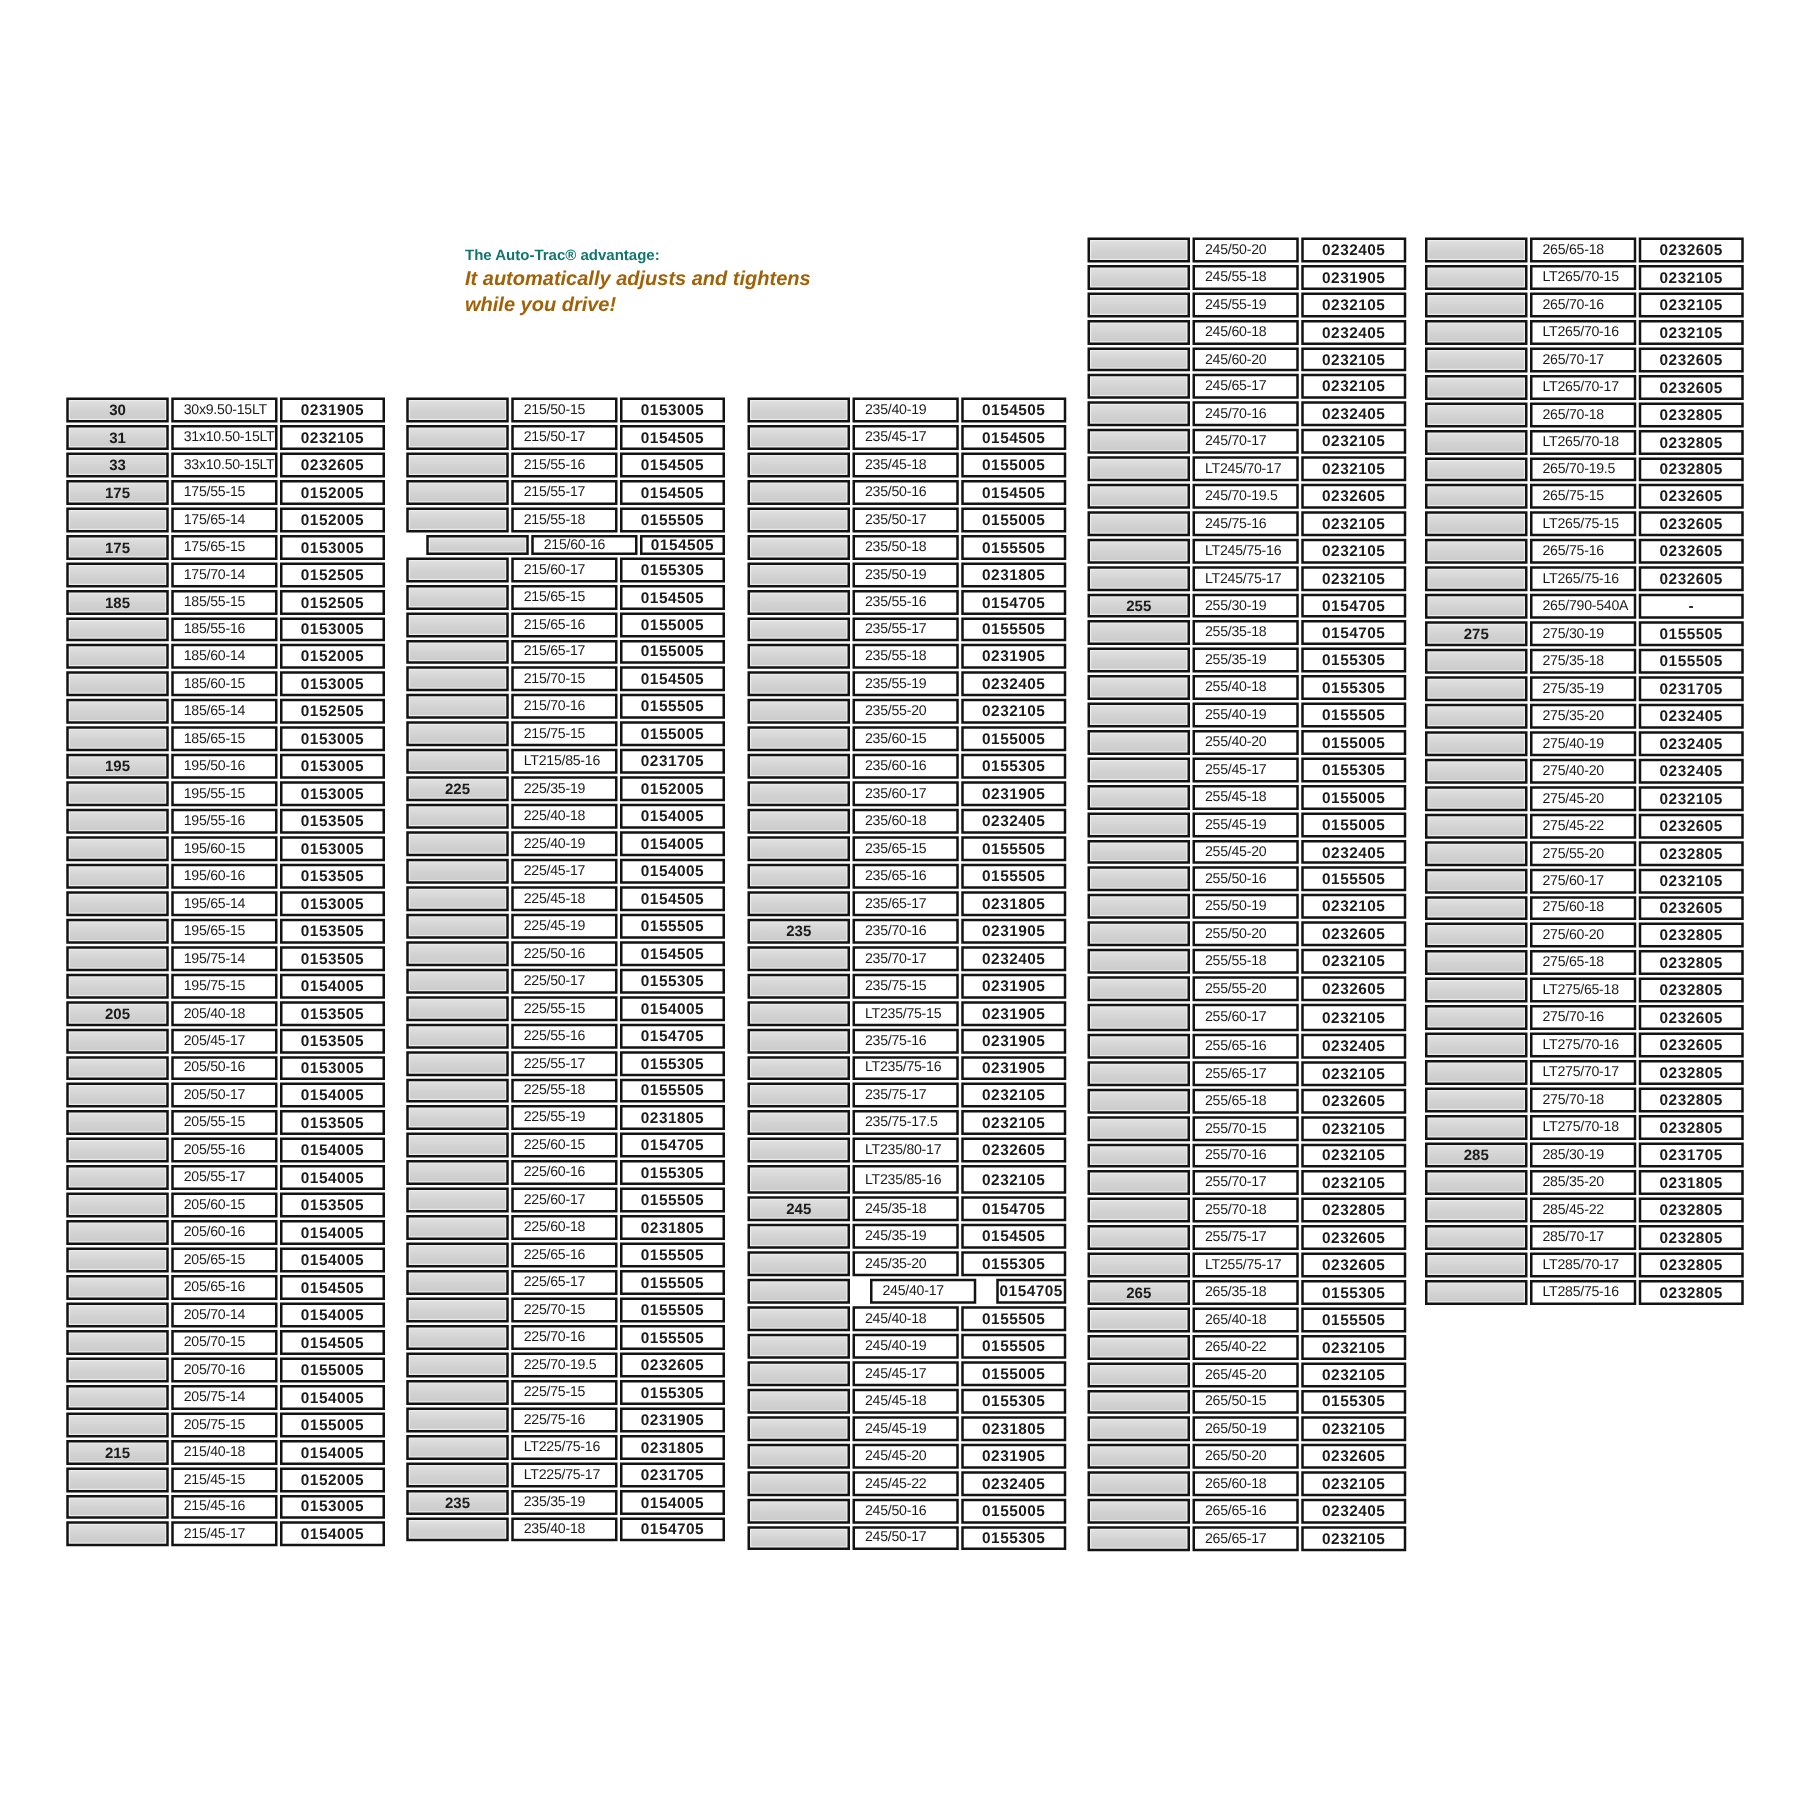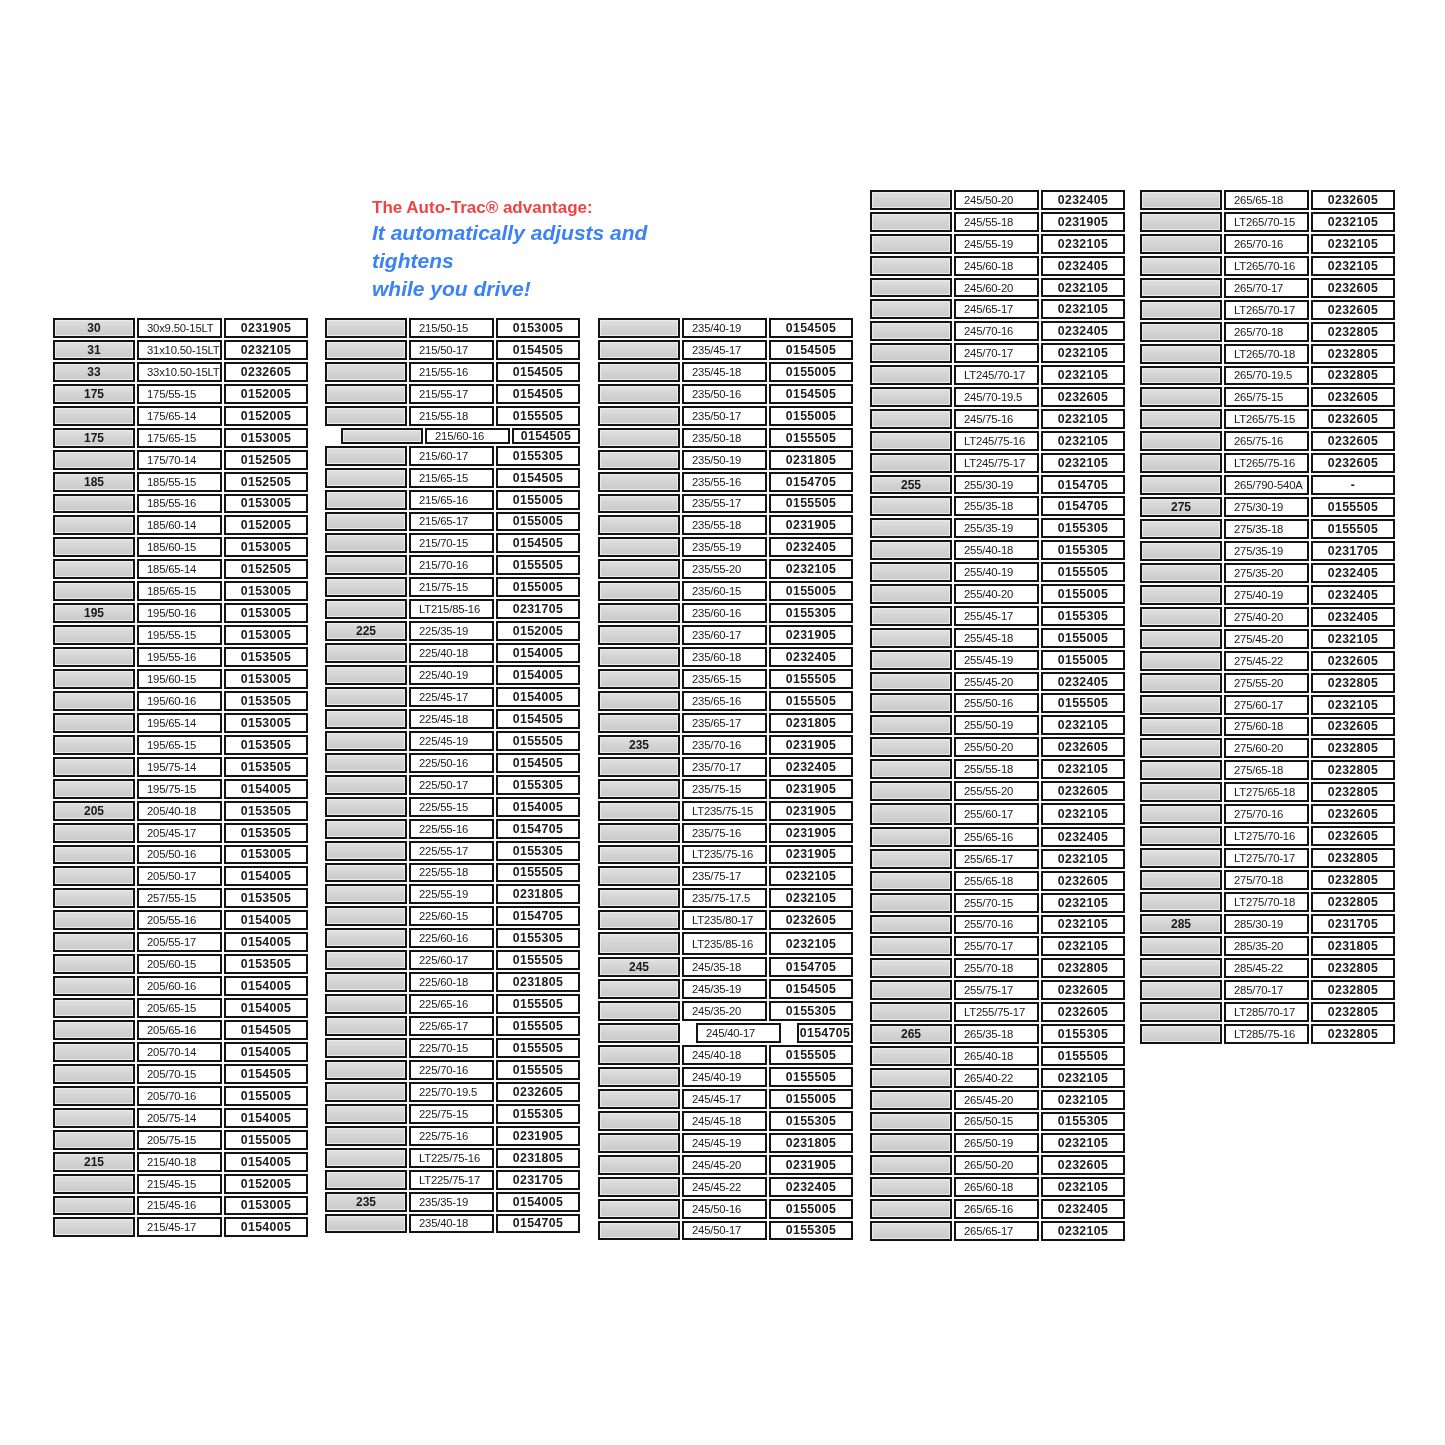--- a/index.html
+++ b/index.html
@@ -10,22 +10,22 @@
     font-family: "Liberation Sans", sans-serif;
     overflow: hidden;
   }
   .blurb {
     position: absolute;
     left: 372px; top: 197px;
     width: 330px;
     color: #262c60;
     line-height: 1.32;
   }
-  .blurb .l1 { font-weight: bold; font-size: 17px; color: #ef4444; }
-  .blurb .l2, .blurb .l3 { font-weight: bold; font-style: italic; font-size: 21px; color: #3b82f6; }
+  .blurb .l1 { font-weight: bold; font-size: 12px; color: #0f766e; }
+  .blurb .l2, .blurb .l3 { font-weight: bold; font-style: italic; font-size: 16px; color: #a16207; }
 
   .size-table { position: absolute; width: 255px; }
   .row { display: flex; gap: 2px; margin-bottom: 2px; }
   .cell {
     box-sizing: border-box;
     border: 2px solid #131313;
     display: flex;
     align-items: center;
     overflow: hidden;
     background: #ffffff;
@@ -189,21 +189,21 @@
       <div class="cell size">205/50-16</div>
       <div class="cell part">0153005</div>
     </div>
     <div class="row" style="height: 19.95px;">
       <div class="cell group"></div>
       <div class="cell size">205/50-17</div>
       <div class="cell part">0154005</div>
     </div>
     <div class="row" style="height: 19.95px;">
       <div class="cell group"></div>
-      <div class="cell size">257/55-15</div>
+      <div class="cell size">205/55-15</div>
       <div class="cell part">0153505</div>
     </div>
     <div class="row" style="height: 19.95px;">
       <div class="cell group"></div>
       <div class="cell size">205/55-16</div>
       <div class="cell part">0154005</div>
     </div>
     <div class="row" style="height: 19.95px;">
       <div class="cell group"></div>
       <div class="cell size">205/55-17</div>

